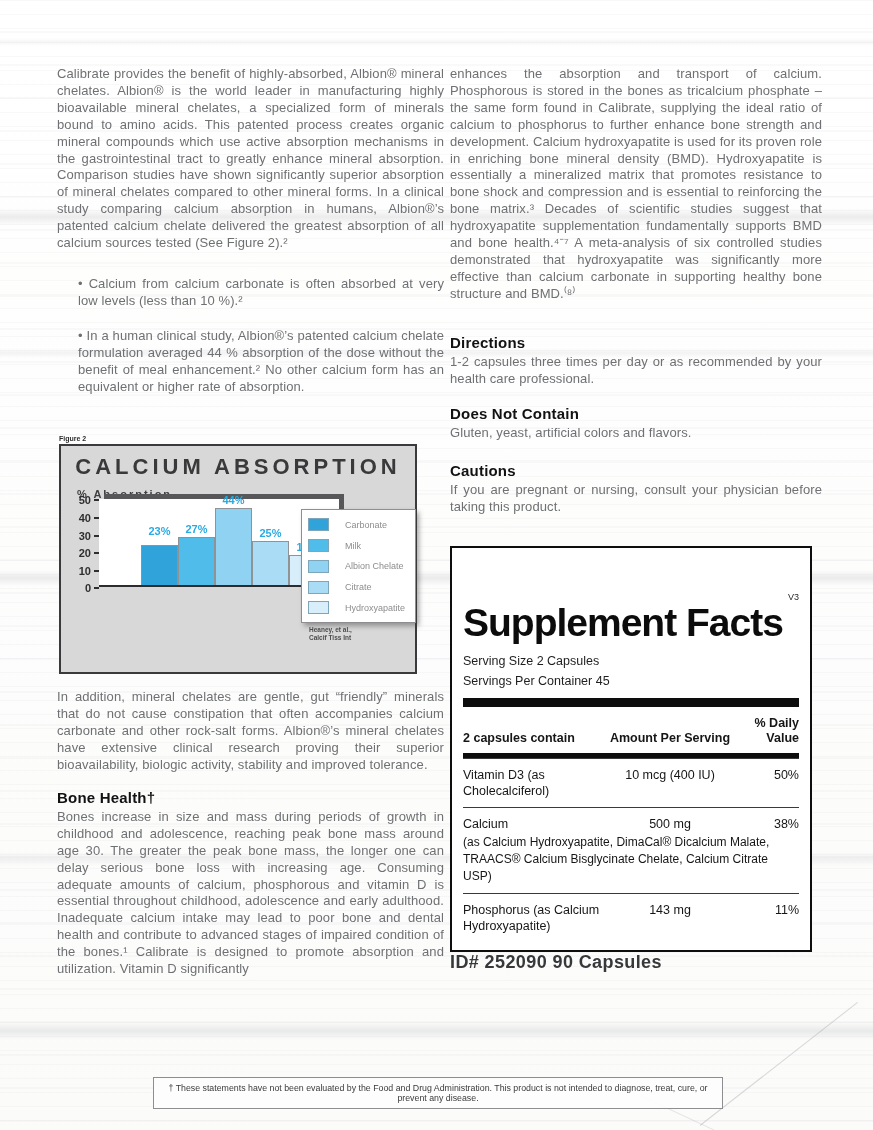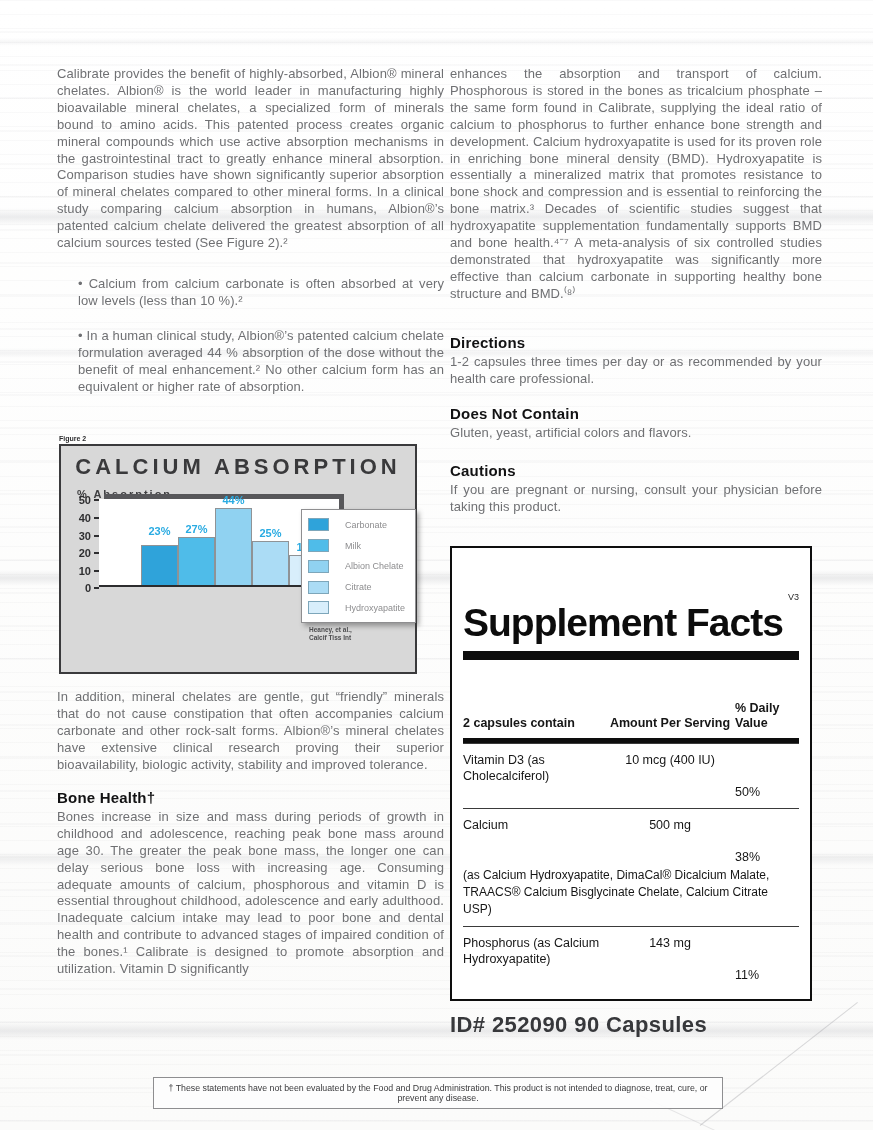--- a/index.html
+++ b/index.html
@@ -89,27 +89,27 @@
     border:2.5px solid #0e0e0e; padding:4px 11px 8px 11px; color:#161616;
   }
   .sf-version { text-align:right; font-size:9px; color:#2a2a2a; height:10px; line-height:10px;margin-top:40px; }
   .sf-title { font-size:39px; line-height:42px; font-weight:bold; letter-spacing:-1px; color:#0c0c0c; white-space:nowrap; }
   .sf-serving { font-size:12.5px; line-height:20px; color:#1f1f1f; margin-top:7px; }
   .sf-bar-thick { height:9px; background:#0d0d0d; margin-top:7px; }
   .sf-bar-med { height:5px; background:#0d0d0d; }
   .sf-header-row { display:flex; align-items:flex-end; padding:9px 0 7px 0; font-weight:bold; font-size:12.5px; line-height:15px; }
   .sf-col-name { flex:1; }
   .sf-col-amount { width:130px; text-align:center; }
-  .sf-col-dv { width:64px; text-align:left;margin-top:32px; }
+  .sf-col-dv { width:64px; text-align:right; }
   .sf-row { padding:8px 0; font-size:12.5px; line-height:16px; border-top:1.5px solid #3a3a3a; }
   .sf-row:first-of-type { border-top:none; }
   .sf-row-main { display:flex; }
   .sf-row-detail { font-size:12px; line-height:17px; margin-top:2px; white-space:pre-line; }
 
-  .id-line { margin-top:11px; font-size:22px; font-weight:bold; color:#37383b; letter-spacing:0.4px; }
+  .id-line { font-size:18px; font-weight:bold; color:#37383b; letter-spacing:0.4px; }
 
   
   .footer-note {
     position:absolute; left:153px; top:1077px; width:570px;
     border:1.5px solid #8e8e90; background:rgba(253,253,253,0.92);
     padding:5px 6px; text-align:center;
     font-size:8.8px; line-height:10px; color:#3a3a3c;
   }
 </style>
 </head>
@@ -218,20 +218,24 @@
 
     <h3 class="sec-heading" style="margin-top:17px">Does Not Contain</h3>
     <p class="body-text" style="margin-top:2px">Gluten, yeast, artificial colors and flavors.</p>
 
     <h3 class="sec-heading" style="margin-top:21px">Cautions</h3>
     <p class="body-text" style="margin-top:2px">If you are pregnant or nursing, consult your physician before taking this product.</p>
 
     <div class="sf-box">
       <div class="sf-version">V3</div>
       <div class="sf-title">Supplement Facts</div>
+      <div class="sf-serving">
+        <div>Serving Size 2 Capsules</div>
+        <div>Servings Per Container 45</div>
+      </div>
       <div class="sf-bar-thick"></div>
       <div class="sf-header-row">
         <div class="sf-col-name">2 capsules contain</div>
         <div class="sf-col-amount">Amount Per Serving</div>
         <div class="sf-col-dv">% Daily Value</div>
       </div>
       <div class="sf-bar-med"></div>
 
       <div class="sf-row">
         <div class="sf-row-main">

